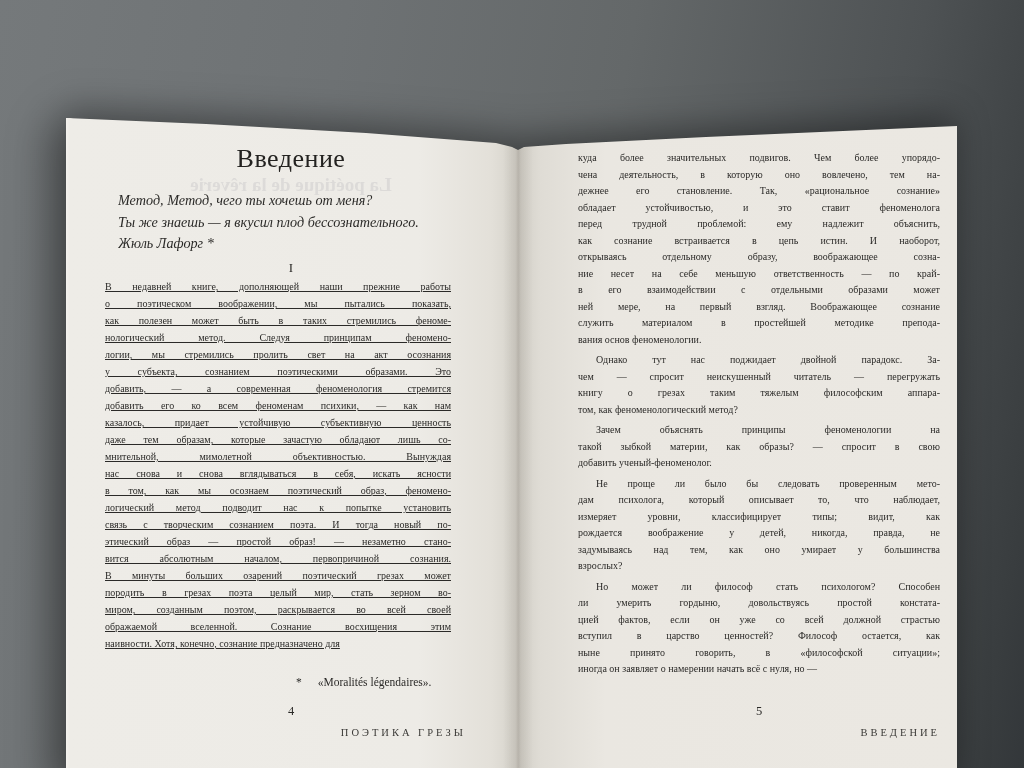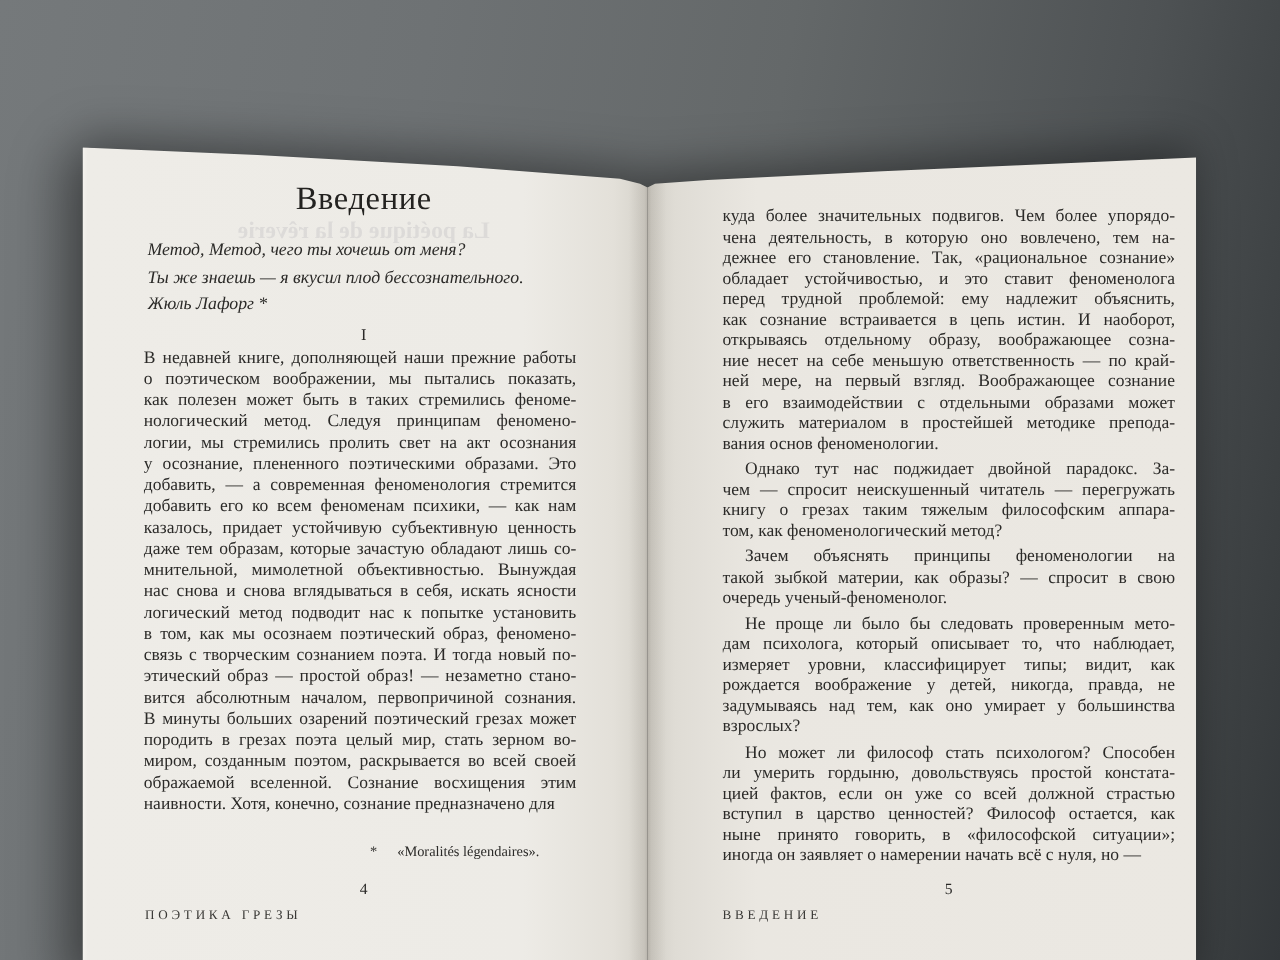--- a/index.html
+++ b/index.html
@@ -21,33 +21,33 @@
     background:linear-gradient(90deg,rgba(60,50,40,0) 0%,rgba(60,50,40,0.10) 42%,rgba(60,50,40,0.18) 50%,rgba(60,50,40,0.09) 60%,rgba(60,50,40,0) 100%);}
   .show-through{position:absolute;left:50px;top:64px;width:350px;text-align:center;
     transform:scaleX(-1);opacity:0.10;color:#4d4d66;font-size:19px;font-weight:bold;}
   .chapter-title{position:absolute;left:50px;top:34px;width:350px;text-align:center;
     font-size:26px;letter-spacing:0.5px;color:#232220;}
   .epigraph{position:absolute;left:52px;top:80px;width:370px;font-style:italic;
     font-size:14.2px;line-height:21.5px;}
   .epigraph .tline{text-align:left;text-align-last:left !important;white-space:nowrap;font-style:italic;}
   .section-numeral{position:absolute;left:50px;top:150px;width:350px;text-align:center;font-size:13px;}
   .body-col{position:absolute;}
-  .body-left{left:49px;top:168px;width:346px;font-size:14px;line-height:17px;}
-  .body-right{left:60px;top:56px;width:362px;font-size:14px;line-height:16.5px;}
+  .body-left{left:39px;top:168px;width:346px;font-size:10px;line-height:17px;text-decoration:underline;}
+  .body-right{left:60px;top:40px;width:362px;font-size:10px;line-height:16.5px;}
   .para{margin:0 0 4px 0;}
   .para:last-child{margin-bottom:0;}
   .tline{text-align:justify;text-align-last:justify;white-space:nowrap;overflow:hidden;}
   .tline.last{text-align-last:left;}
   .tline.indent{padding-left:18px;}
   .footnote{position:absolute;left:230px;top:566px;font-size:11.5px;display:flex;}
   .footnote .fn-marker{margin-right:16px;}
   .page-number{position:absolute;top:594px;text-align:center;font-size:12.5px;}
   .page-number.pn-left{left:50px;width:350px;}
   .page-number.pn-right{left:60px;width:362px;}
-  .running-title{position:absolute;top:617px;text-align:left;font-size:10.5px;letter-spacing:3px;color:#3a3936;}
+  .running-title{position:absolute;top:617px;text-align:right;font-size:10.5px;letter-spacing:3px;color:#3a3936;}
   .running-title.rt-left{left:50px;width:350px;}
   .running-title.rt-right{left:60px;width:362px;}
 </style>
 </head>
 <body>
 
 <div class="scene">
   <div class="book-wrap">
     <div class="book">
 
@@ -61,29 +61,29 @@
             <div class="tline last">Жюль Лафорг *</div>
           </div>
         <div class="section-numeral">I</div>
         <div class="body-col body-left">
             <div class="para">
               <div class="tline">В недавней книге, дополняющей наши прежние работы</div>
               <div class="tline">о поэтическом воображении, мы пытались показать,</div>
               <div class="tline">как полезен может быть в таких стремились феноме-</div>
               <div class="tline">нологический метод. Следуя принципам феномено-</div>
               <div class="tline">логии, мы стремились пролить свет на акт осознания</div>
-              <div class="tline">у осознание, плененного поэтическими образами. Это</div>
+              <div class="tline">у субъекта, сознанием поэтическими образами. Это</div>
               <div class="tline">добавить, — а современная феноменология стремится</div>
               <div class="tline">добавить его ко всем феноменам психики, — как нам</div>
               <div class="tline">казалось, придает устойчивую субъективную ценность</div>
               <div class="tline">даже тем образам, которые зачастую обладают лишь со-</div>
               <div class="tline">мнительной, мимолетной объективностью. Вынуждая</div>
               <div class="tline">нас снова и снова вглядываться в себя, искать ясности</div>
+              <div class="tline">в том, как мы осознаем поэтический образ, феномено-</div>
               <div class="tline">логический метод подводит нас к попытке установить</div>
-              <div class="tline">в том, как мы осознаем поэтический образ, феномено-</div>
               <div class="tline">связь с творческим сознанием поэта. И тогда новый по-</div>
               <div class="tline">этический образ — простой образ! — незаметно стано-</div>
               <div class="tline">вится абсолютным началом, первопричиной сознания.</div>
               <div class="tline">В минуты больших озарений поэтический грезах может</div>
               <div class="tline">породить в грезах поэта целый мир, стать зерном во-</div>
               <div class="tline">миром, созданным поэтом, раскрывается во всей своей</div>
               <div class="tline">ображаемой вселенной. Сознание восхищения этим</div>
               <div class="tline last">наивности. Хотя, конечно, сознание предназначено для</div>
             </div>
           </div>
@@ -99,35 +99,35 @@
         <div class="body-col body-right">
             <div class="para">
               <div class="tline">куда более значительных подвигов. Чем более упорядо-</div>
               <div class="tline">чена деятельность, в которую оно вовлечено, тем на-</div>
               <div class="tline">дежнее его становление. Так, «рациональное сознание»</div>
               <div class="tline">обладает устойчивостью, и это ставит феноменолога</div>
               <div class="tline">перед трудной проблемой: ему надлежит объяснить,</div>
               <div class="tline">как сознание встраивается в цепь истин. И наоборот,</div>
               <div class="tline">открываясь отдельному образу, воображающее созна-</div>
               <div class="tline">ние несет на себе меньшую ответственность — по край-</div>
+              <div class="tline">в его взаимодействии с отдельными образами может</div>
               <div class="tline">ней мере, на первый взгляд. Воображающее сознание</div>
-              <div class="tline">в его взаимодействии с отдельными образами может</div>
               <div class="tline">служить материалом в простейшей методике препода-</div>
               <div class="tline last">вания основ феноменологии.</div>
             </div>
             <div class="para">
               <div class="tline indent">Однако тут нас поджидает двойной парадокс. За-</div>
               <div class="tline">чем — спросит неискушенный читатель — перегружать</div>
               <div class="tline">книгу о грезах таким тяжелым философским аппара-</div>
               <div class="tline last">том, как феноменологический метод?</div>
             </div>
             <div class="para">
               <div class="tline indent">Зачем объяснять принципы феноменологии на</div>
               <div class="tline">такой зыбкой материи, как образы? — спросит в свою</div>
-              <div class="tline last">очередь ученый-феноменолог.</div>
+              <div class="tline last">добавить ученый-феноменолог.</div>
             </div>
             <div class="para">
               <div class="tline indent">Не проще ли было бы следовать проверенным мето-</div>
               <div class="tline">дам психолога, который описывает то, что наблюдает,</div>
               <div class="tline">измеряет уровни, классифицирует типы; видит, как</div>
               <div class="tline">рождается воображение у детей, никогда, правда, не</div>
               <div class="tline">задумываясь над тем, как оно умирает у большинства</div>
               <div class="tline last">взрослых?</div>
             </div>
             <div class="para">

